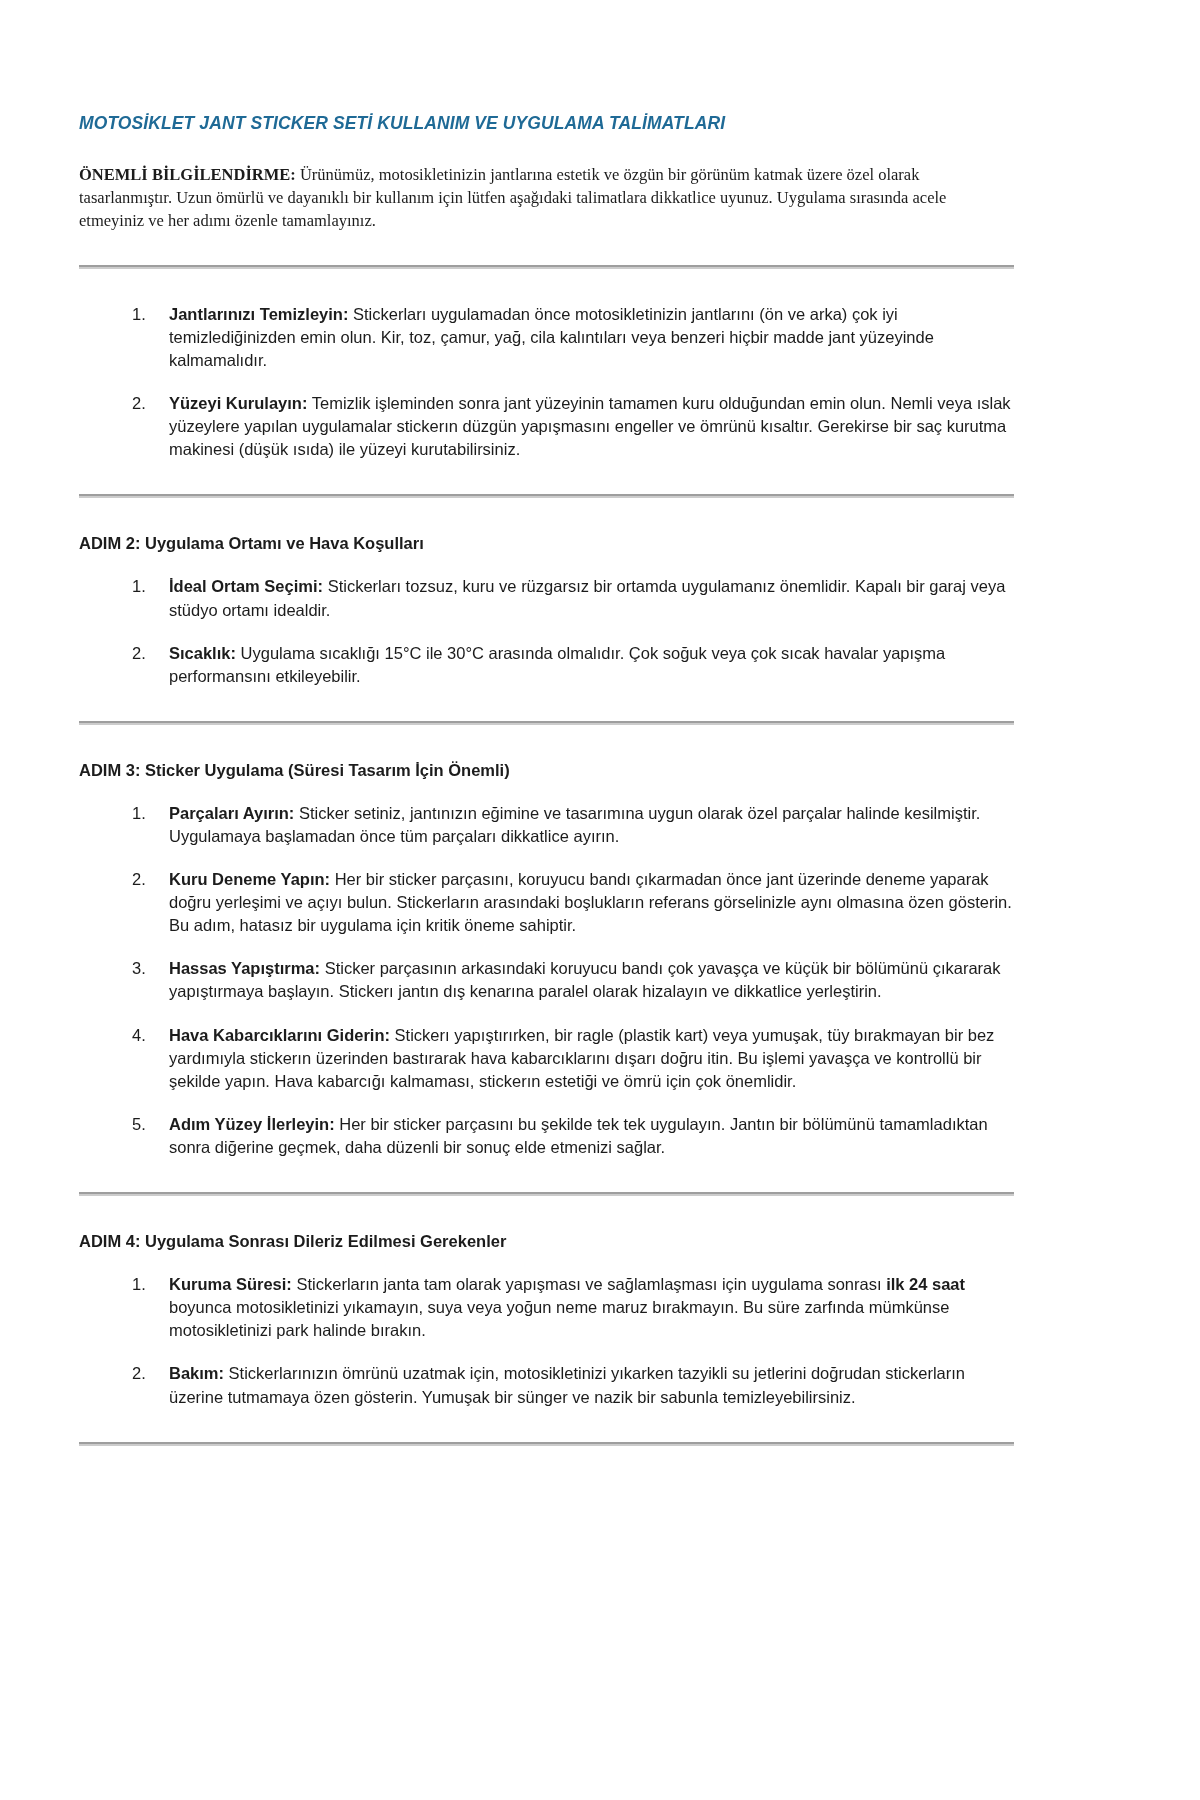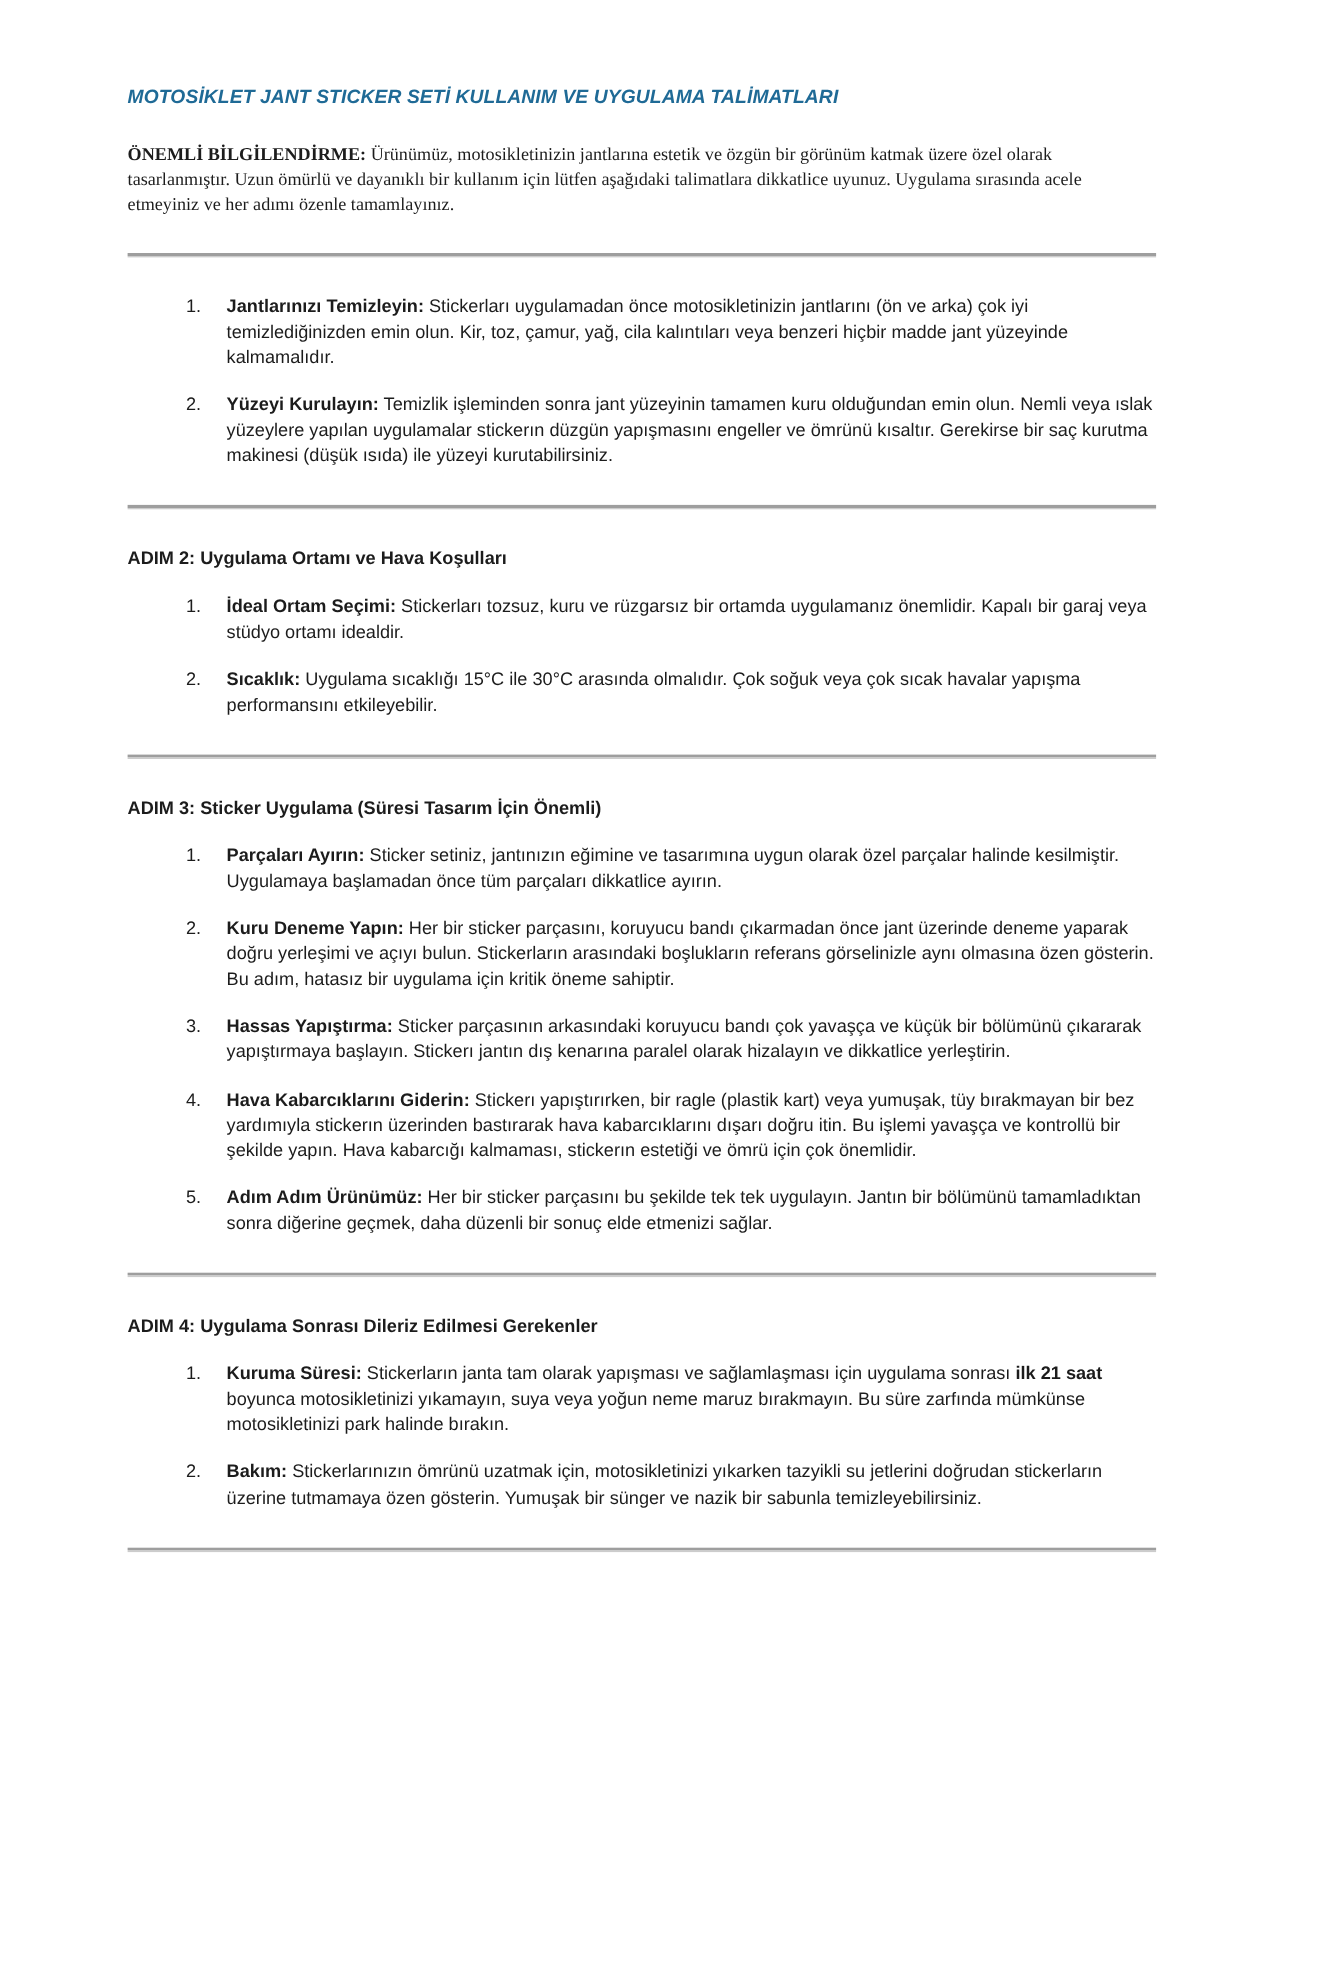--- a/index.html
+++ b/index.html
@@ -9,22 +9,22 @@
   }
   body {
     width: 1200px;
     height: 1800px;
     overflow: hidden;
     font-family: "Liberation Sans", sans-serif;
     color: #1c1c1c;
   }
   .doc {
     width: 935px;
-    margin-left: 116px;
-    padding-top: 76px;
+    margin-left: 79px;
+    padding-top: 111px;
     font-size: 16.5px;
     line-height: 1.4;
   }
   .doc-title {
     color: #1F6A96;
     font-size: 17.5px;
     font-weight: bold;
     font-style: italic;
     margin: 0 0 27px 0;
     letter-spacing: 0.1px;
@@ -121,30 +121,30 @@
     <div class="itext"><b>Hassas Yapıştırma:</b><span> Sticker parçasının arkasındaki koruyucu bandı çok yavaşça ve küçük bir bölümünü çıkararak yapıştırmaya başlayın. Stickerı jantın dış kenarına paralel olarak hizalayın ve dikkatlice yerleştirin.</span></div>
   </div>
 
   <div class="item">
     <span class="num">4.</span>
     <div class="itext"><b>Hava Kabarcıklarını Giderin:</b><span> Stickerı yapıştırırken, bir ragle (plastik kart) veya yumuşak, tüy bırakmayan bir bez yardımıyla stickerın üzerinden bastırarak hava kabarcıklarını dışarı doğru itin. Bu işlemi yavaşça ve kontrollü bir şekilde yapın. Hava kabarcığı kalmaması, stickerın estetiği ve ömrü için çok önemlidir.</span></div>
   </div>
 
   <div class="item">
     <span class="num">5.</span>
-    <div class="itext"><b>Adım Adım Ürünümüz:</b><span> Her bir sticker parçasını bu şekilde tek tek uygulayın. Jantın bir bölümünü tamamladıktan sonra diğerine geçmek, daha düzenli bir sonuç elde etmenizi sağlar.</span></div>
+    <div class="itext"><b>Adım Yüzey İlerleyin:</b><span> Her bir sticker parçasını bu şekilde tek tek uygulayın. Jantın bir bölümünü tamamladıktan sonra diğerine geçmek, daha düzenli bir sonuç elde etmenizi sağlar.</span></div>
   </div>
 
   <div class="divider"></div>
 
   <p class="section-heading">ADIM 4: Uygulama Sonrası Dileriz Edilmesi Gerekenler</p>
 
   <div class="item">
     <span class="num">1.</span>
-    <div class="itext"><b>Kuruma Süresi:</b><span> Stickerların janta tam olarak yapışması ve sağlamlaşması için uygulama sonrası </span><b>ilk 21 saat</b><span> boyunca motosikletinizi yıkamayın, suya veya yoğun neme maruz bırakmayın. Bu süre zarfında mümkünse motosikletinizi park halinde bırakın.</span></div>
+    <div class="itext"><b>Kuruma Süresi:</b><span> Stickerların janta tam olarak yapışması ve sağlamlaşması için uygulama sonrası </span><b>ilk 24 saat</b><span> boyunca motosikletinizi yıkamayın, suya veya yoğun neme maruz bırakmayın. Bu süre zarfında mümkünse motosikletinizi park halinde bırakın.</span></div>
   </div>
 
   <div class="item">
     <span class="num">2.</span>
     <div class="itext"><b>Bakım:</b><span> Stickerlarınızın ömrünü uzatmak için, motosikletinizi yıkarken tazyikli su jetlerini doğrudan stickerların üzerine tutmamaya özen gösterin. Yumuşak bir sünger ve nazik bir sabunla temizleyebilirsiniz.</span></div>
   </div>
 
   <div class="divider"></div>
 
 

